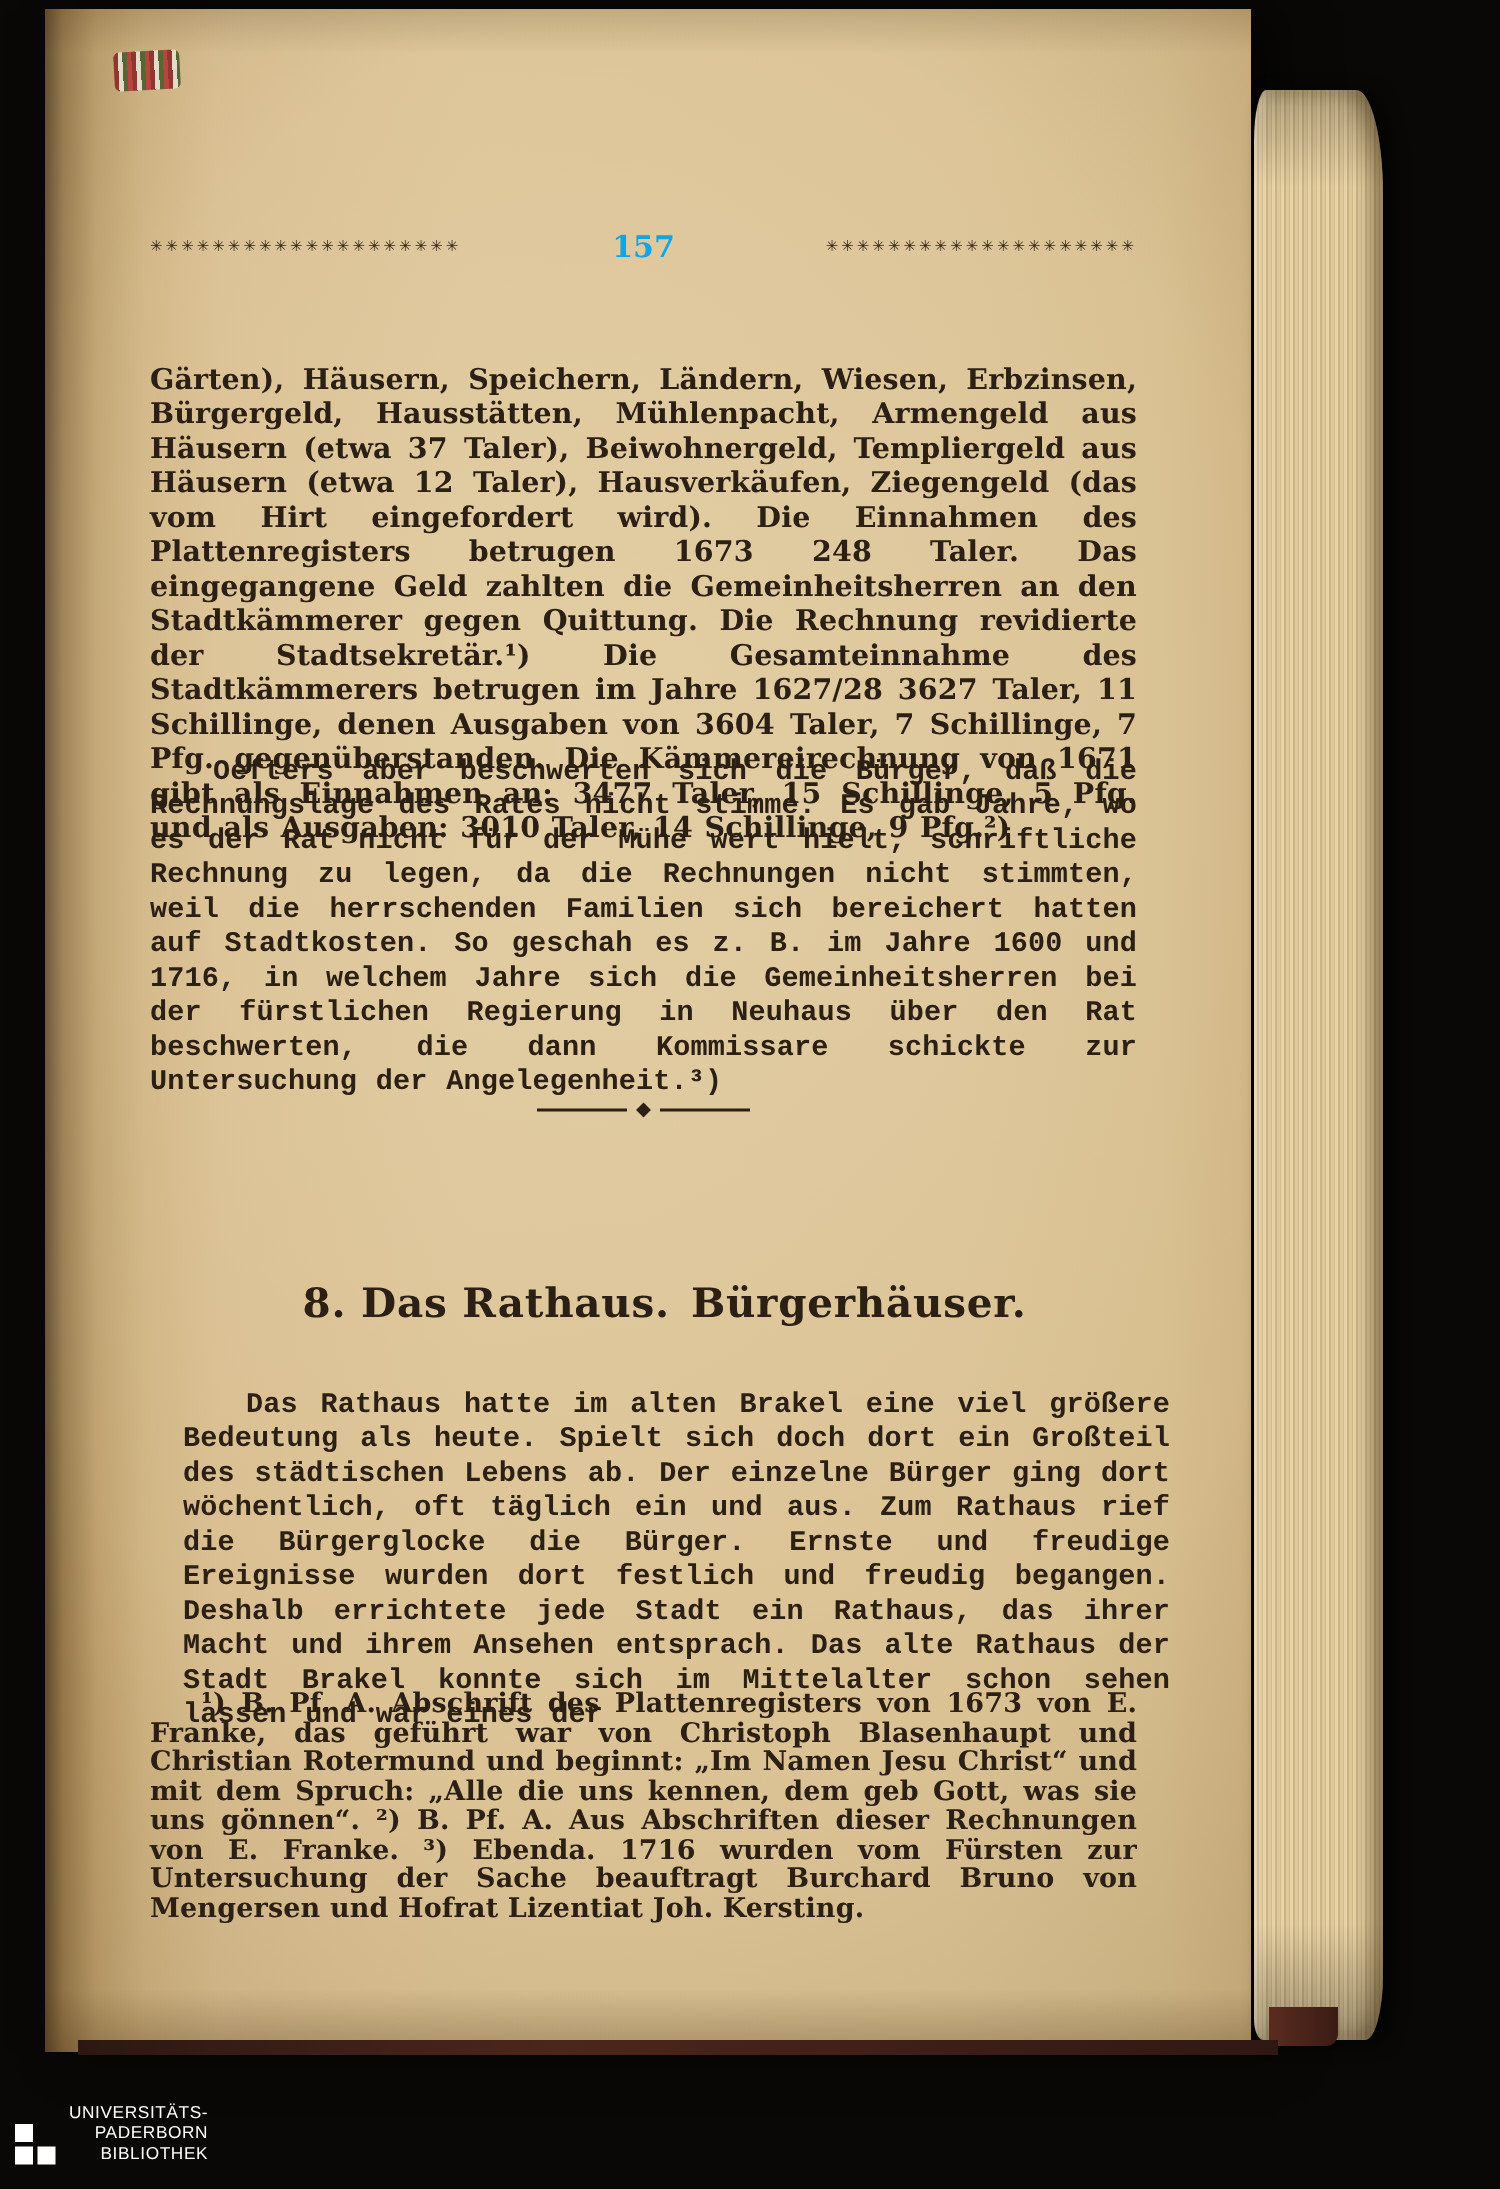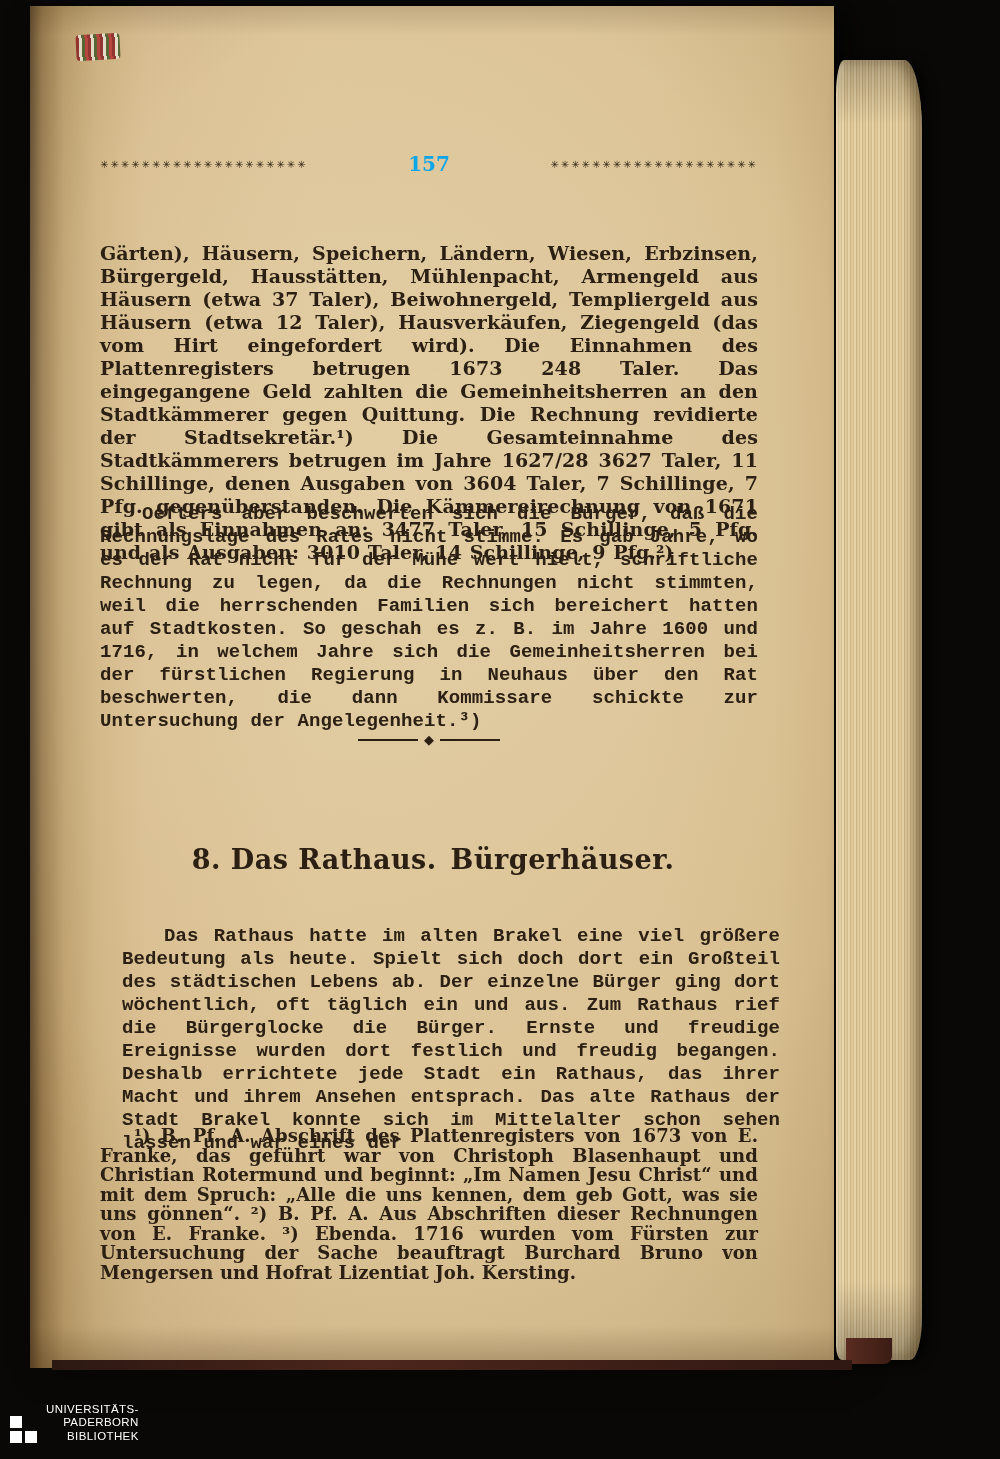--- a/index.html
+++ b/index.html
@@ -85,21 +85,21 @@
     <p class="para p1">Gärten), Häusern, Speichern, Ländern, Wiesen, Erbzinsen, Bürgergeld, Hausstätten, Mühlenpacht, Armengeld aus Häusern (etwa 37 Taler), Beiwohnergeld, Templiergeld aus Häusern (etwa 12 Taler), Hausverkäufen, Ziegengeld (das vom Hirt eingefordert wird). Die Einnahmen des Plattenregisters betrugen 1673 248 Taler. Das eingegangene Geld zahlten die Gemeinheitsherren an den Stadtkämmerer gegen Quittung. Die Rechnung revidierte der Stadtsekretär.¹) Die Gesamteinnahme des Stadtkämmerers betrugen im Jahre 1627/28 3627 Taler, 11 Schillinge, denen Ausgaben von 3604 Taler, 7 Schillinge, 7 Pfg. gegenüberstanden. Die Kämmereirechnung von 1671 gibt als Einnahmen an: 3477 Taler, 15 Schillinge, 5 Pfg. und als Ausgaben: 3010 Taler, 14 Schillinge, 9 Pfg.²)</p>
 
     <p class="para p2 indent">Oefters aber beschwerten sich die Bürger, daß die Rechnungslage des Rates nicht stimme. Es gab Jahre, wo es der Rat nicht für der Mühe wert hielt, schriftliche Rechnung zu legen, da die Rechnungen nicht stimmten, weil die herrschenden Familien sich bereichert hatten auf Stadtkosten. So geschah es z. B. im Jahre 1600 und 1716, in welchem Jahre sich die Gemeinheitsherren bei der fürstlichen Regierung in Neuhaus über den Rat beschwerten, die dann Kommissare schickte zur Untersuchung der Angelegenheit.³)</p>
 
     <div class="divider">
       <span class="div-line"></span>
       <span class="div-glyph">◆</span>
       <span class="div-line"></span>
     </div>
 
-    <h2 class="heading" style="margin:4px;font-weight:bold;">8. Das Rathaus. Bürgerhäuser.</h2>
+    <h2 class="heading" style="margin:14px;font-weight:bold;">8. Das Rathaus. Bürgerhäuser.</h2>
 
     <p class="para p3 indent">Das Rathaus hatte im alten Brakel eine viel größere Bedeutung als heute. Spielt sich doch dort ein Großteil des städtischen Lebens ab. Der einzelne Bürger ging dort wöchentlich, oft täglich ein und aus. Zum Rathaus rief die Bürgerglocke die Bürger. Ernste und freudige Ereignisse wurden dort festlich und freudig begangen. Deshalb errichtete jede Stadt ein Rathaus, das ihrer Macht und ihrem Ansehen entsprach. Das alte Rathaus der Stadt Brakel konnte sich im Mittelalter schon sehen lassen und war eines der</p>
 
     <p class="footnote">¹) B. Pf. A. Abschrift des Plattenregisters von 1673 von E. Franke, das geführt war von Christoph Blasenhaupt und Christian Rotermund und beginnt: „Im Namen Jesu Christ“ und mit dem Spruch: „Alle die uns kennen, dem geb Gott, was sie uns gönnen“. ²) B. Pf. A. Aus Abschriften dieser Rechnungen von E. Franke. ³) Ebenda. 1716 wurden vom Fürsten zur Untersuchung der Sache beauftragt Burchard Bruno von Mengersen und Hofrat Lizentiat Joh. Kersting.</p>
 
   </div>
 
   <div class="wm">
     <div class="wm-logo">
       <div class="wm-sq"></div>

